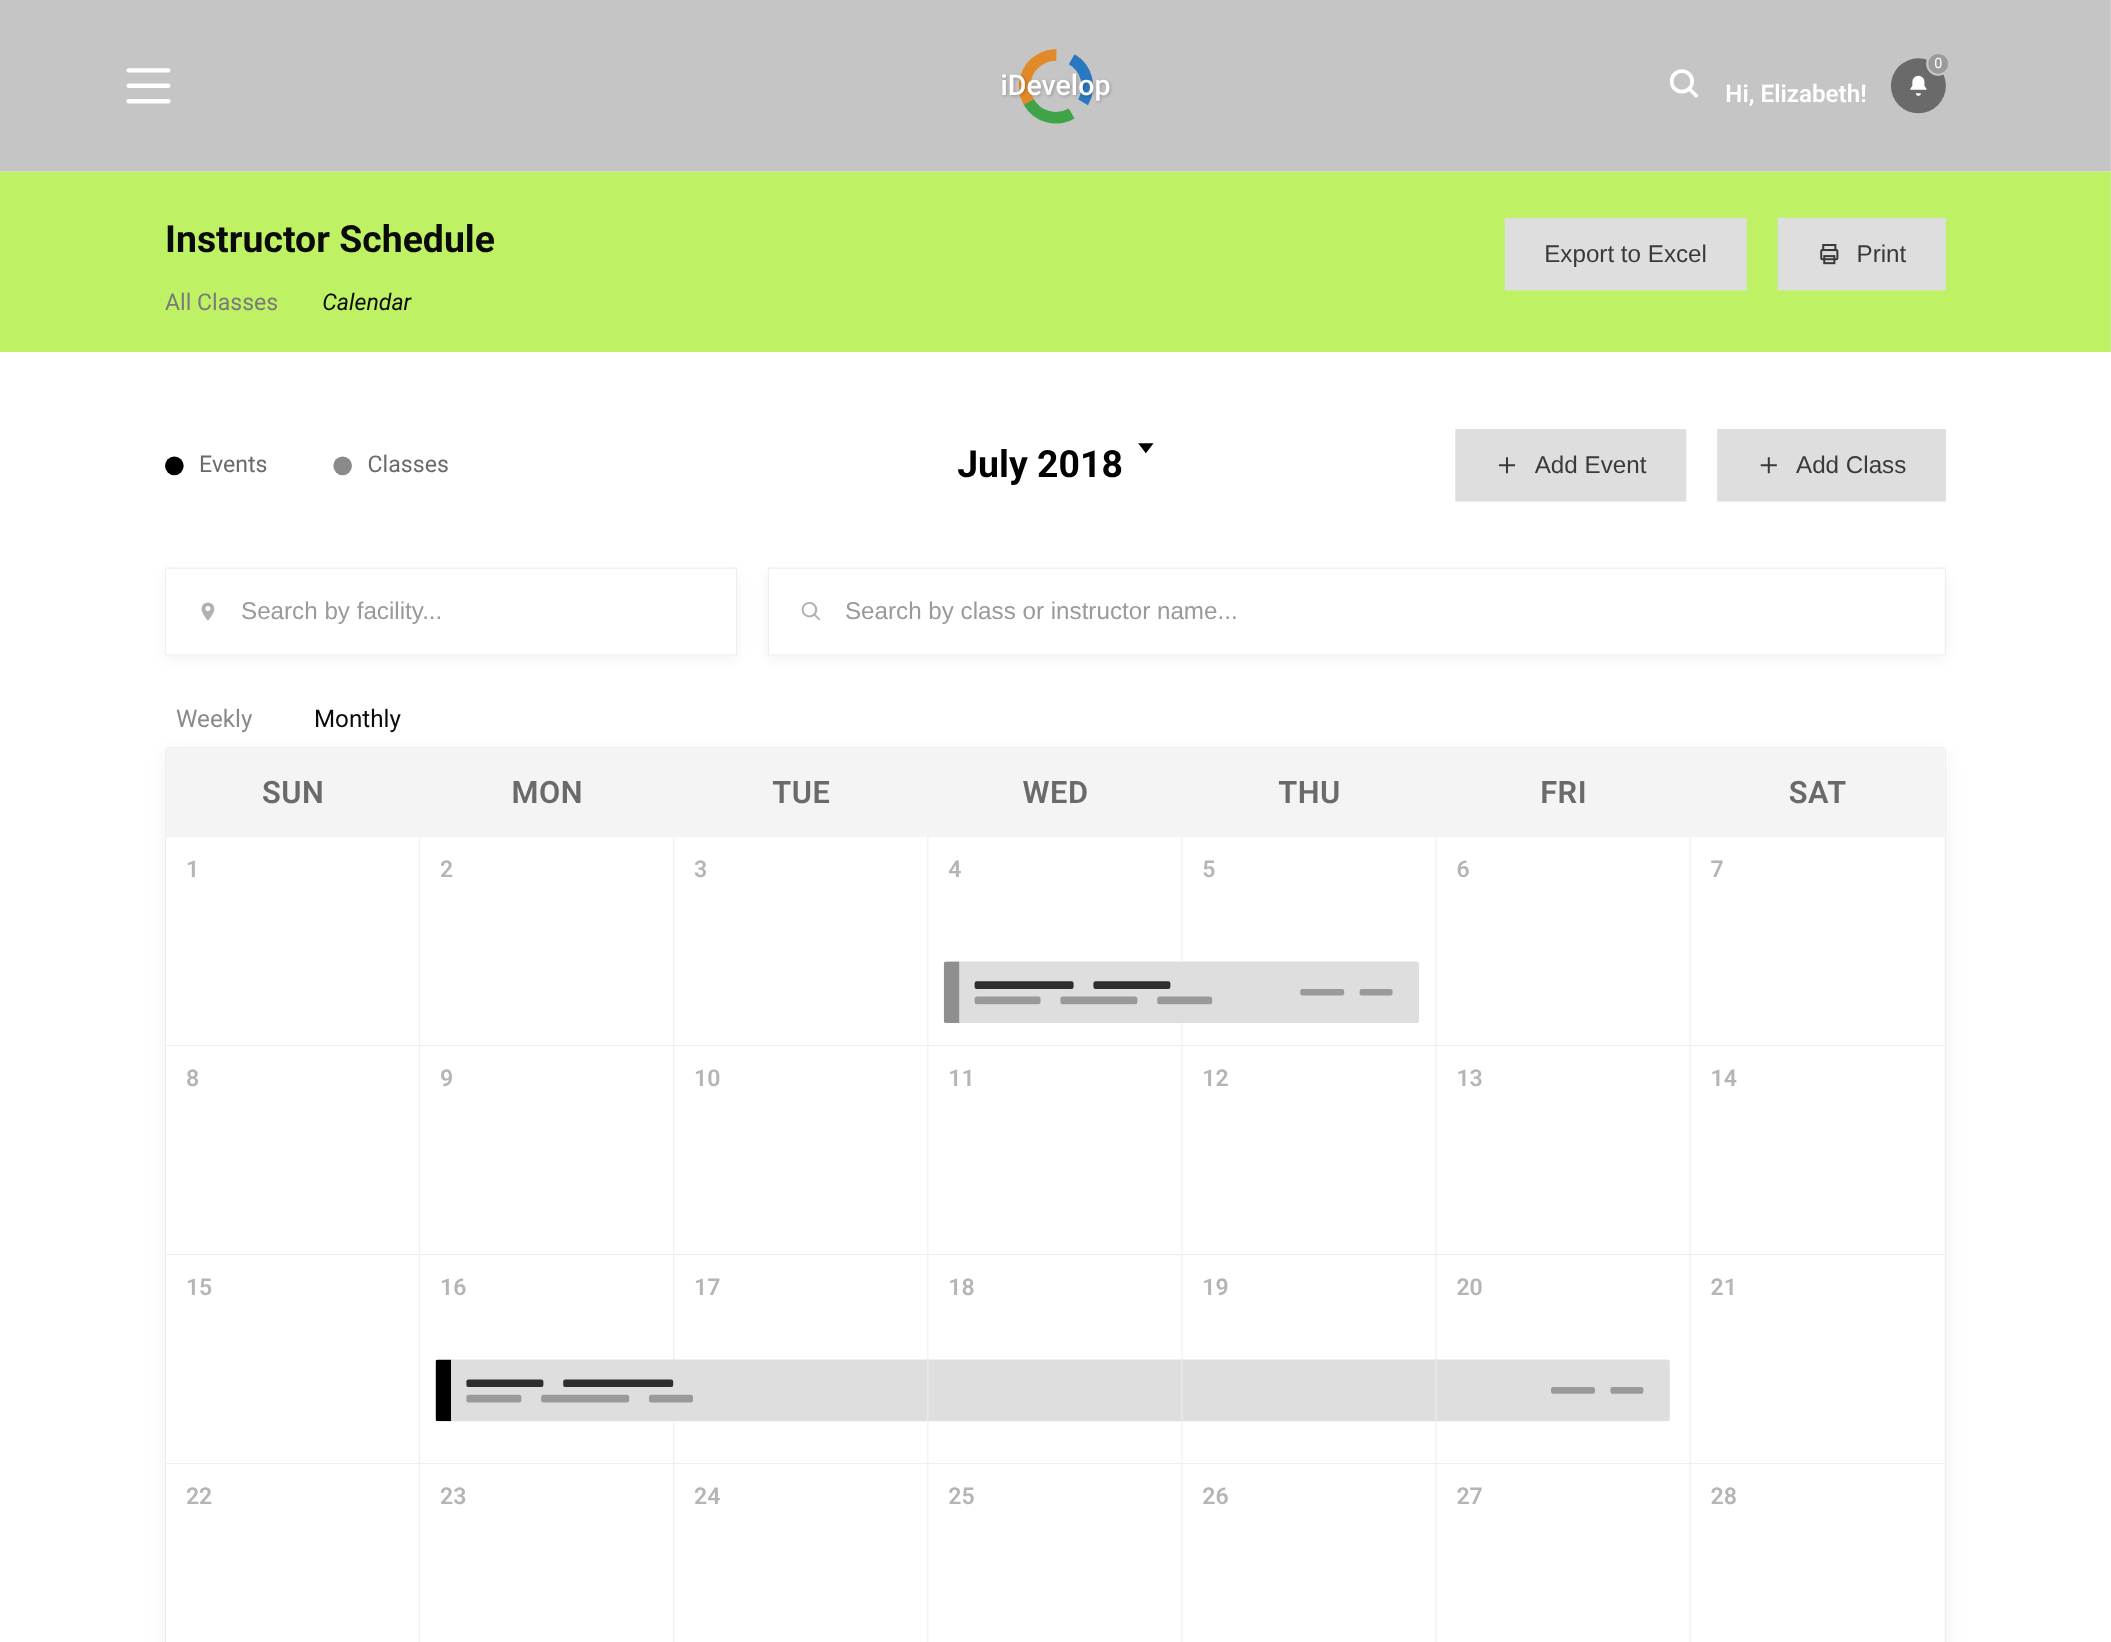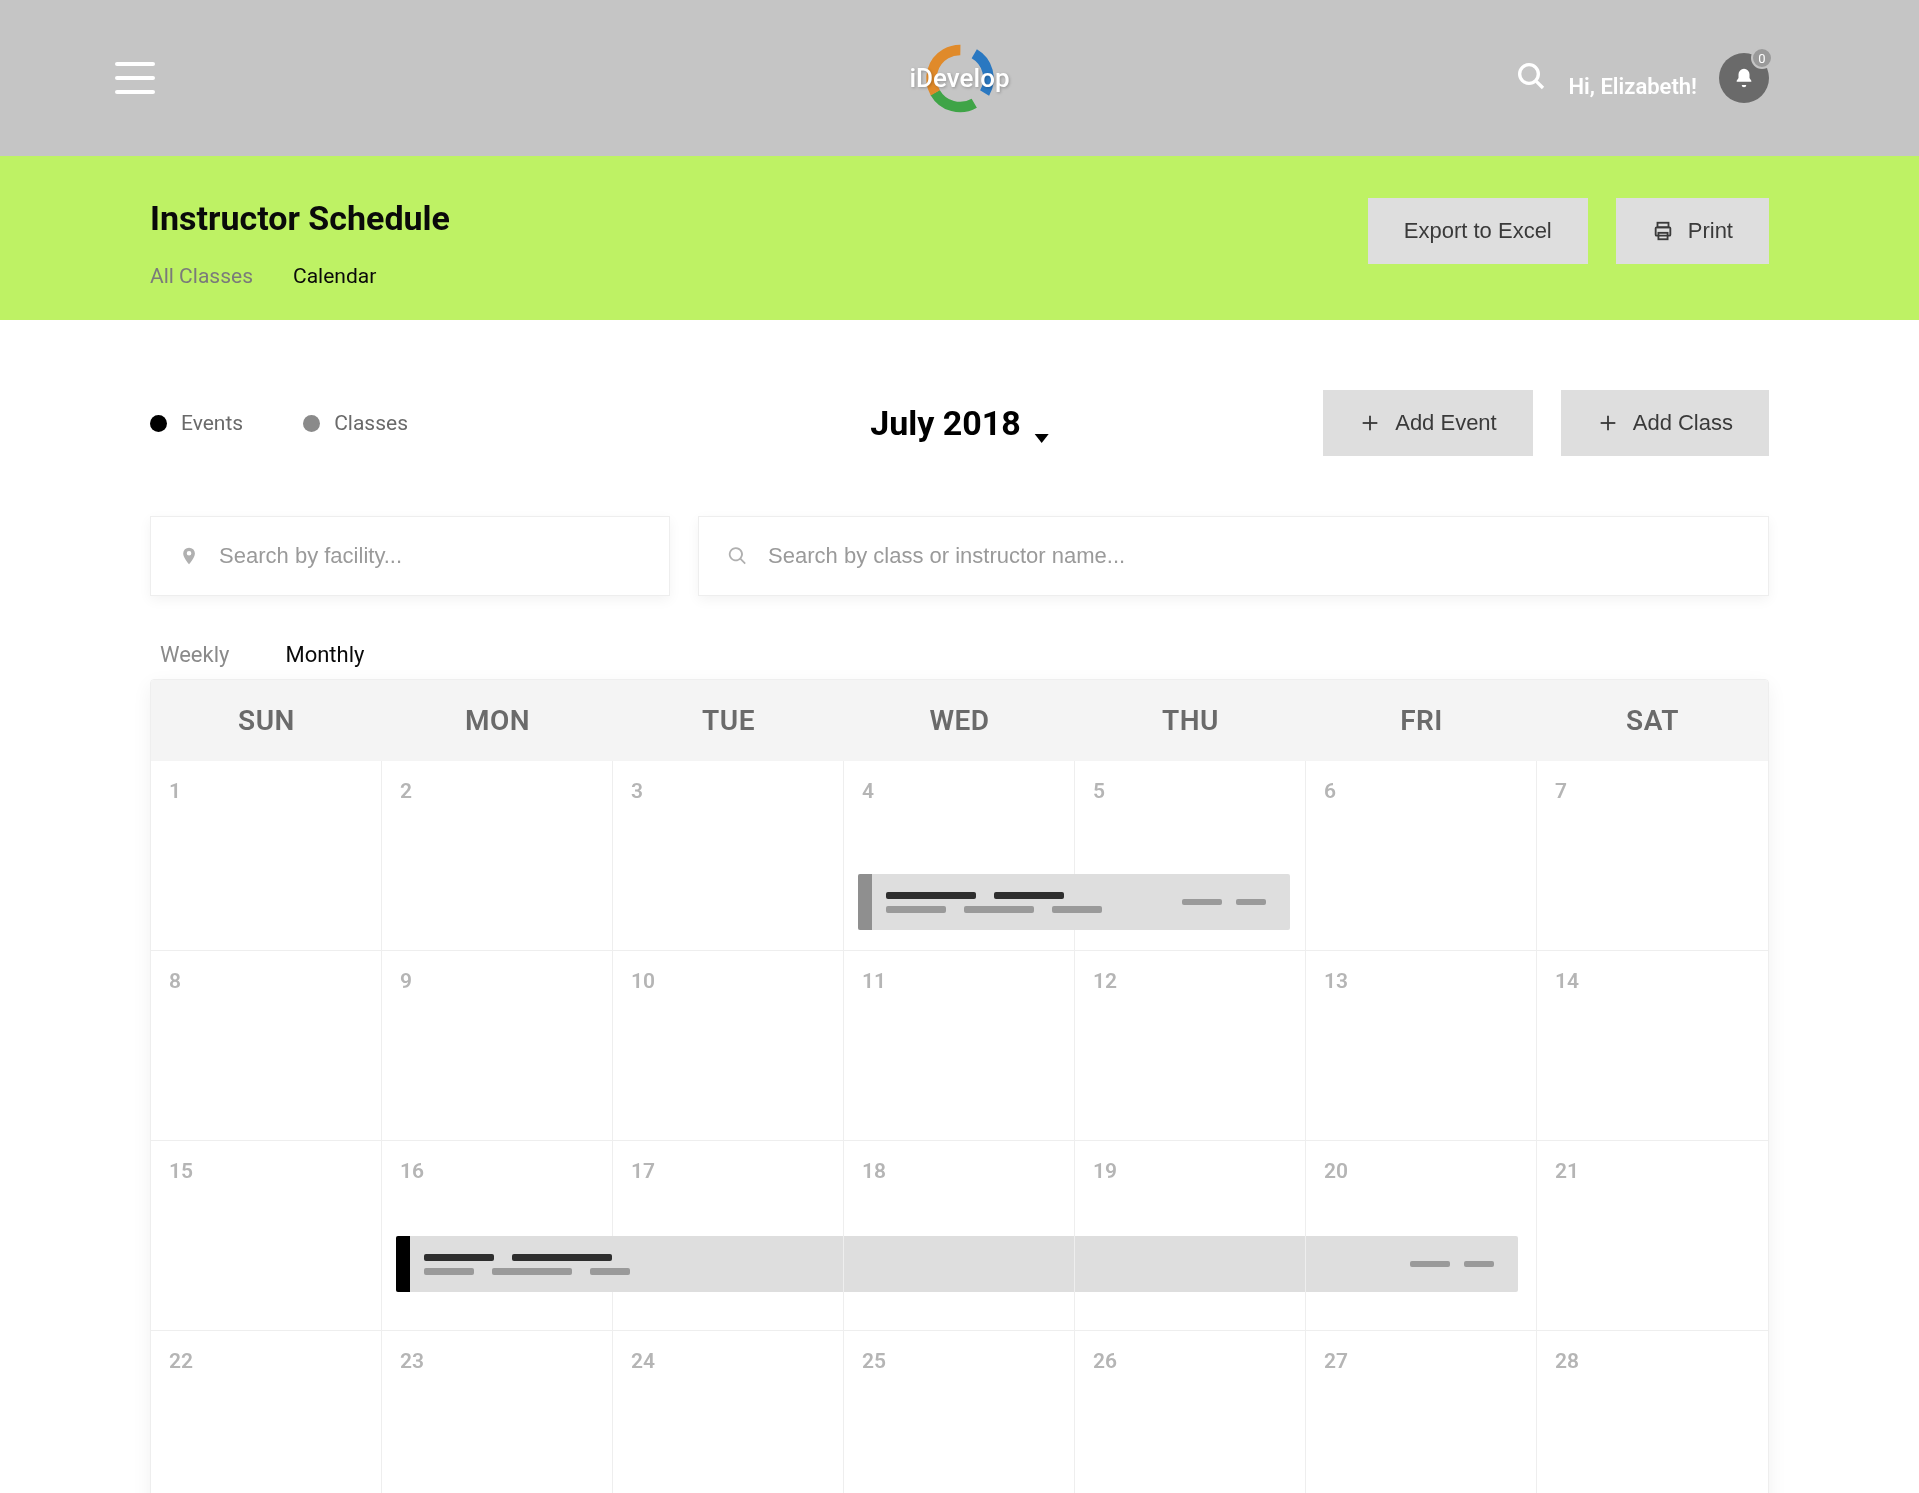--- a/index.html
+++ b/index.html
@@ -17,34 +17,34 @@
 .greet { color: #fff; font-size: 22px; font-weight: 600; margin-top: 16px; }
 .bell-wrap { position: relative; width: 50px; height: 50px; border-radius: 50%; background: #6a6a6a; display: flex; align-items: center; justify-content: center; cursor: pointer; }
 .bell-wrap svg { width: 22px; height: 22px; fill: #fff; }
 .bell-badge { position: absolute; top: -6px; right: -4px; background: #9a9a9a; color: #fff; border-radius: 50%; width: 22px; height: 22px; font-size: 13px; display: flex; align-items: center; justify-content: center; border: 2px solid #c5c5c5; }
 
 
 .subheader { background: #bef264; padding: 42px 150px 32px; display: flex; justify-content: space-between; align-items: flex-start; }
 .page-title { font-size: 34px; font-weight: 700; color: #0a0a0a; margin-bottom: 26px; }
 .subtabs { display: flex; gap: 40px; font-size: 21px; }
 .subtab { color: #7a7a7a; cursor: pointer; }
-.subtab.active { color: #0a0a0a; }
+.subtab.active { color: #0a0a0a; font-style: italic; }
 .header-btns { display: flex; gap: 28px; }
 .btn { background: #dedede; border: none; color: #3a3a3a; font-size: 22px; padding: 20px 36px; cursor: pointer; display: flex; align-items: center; gap: 14px; }
 .btn svg { width: 22px; height: 22px; stroke: #3a3a3a; }
 
 
 .main { padding: 70px 150px; }
 .toolbar { display: flex; justify-content: space-between; align-items: center; margin-bottom: 60px; }
 .legend { display: flex; gap: 60px; align-items: center; }
 .legend-item { display: flex; align-items: center; gap: 14px; font-size: 21px; color: #6a6a6a; }
 .dot { width: 17px; height: 17px; border-radius: 50%; }
 .dot.black { background: #000; }
 .dot.grey { background: #8a8a8a; }
-.month-picker { font-size: 34px; font-weight: 700; display: flex; align-items: flex-end; gap: 14px; cursor: pointer; position: absolute; left: 50%; transform: translateX(-50%); }
+.month-picker { font-size: 34px; font-weight: 700; display: flex; align-items: flex-start; gap: 14px; cursor: pointer; position: absolute; left: 50%; transform: translateX(-50%); }
 .month-picker .caret { width: 0; height: 0; border-left: 7px solid transparent; border-right: 7px solid transparent; border-top: 9px solid #000; }
 .action-btns { display: flex; gap: 28px; }
 .action-btns .btn svg { stroke: #3a3a3a; stroke-width: 2; }
 
 .search-row { display: flex; gap: 28px; margin-bottom: 46px; }
 .search-box { background: #fff; border: 1px solid #eee; box-shadow: 0 4px 12px rgba(0,0,0,0.05); padding: 26px 28px; display: flex; align-items: center; gap: 20px; }
 .search-box input { border: none; outline: none; font-size: 22px; width: 100%; color: #333; }
 .search-box input::placeholder { color: #9a9a9a; }
 .search-box.facility { flex: 0 0 520px; }
 .search-box.name { flex: 1; }

